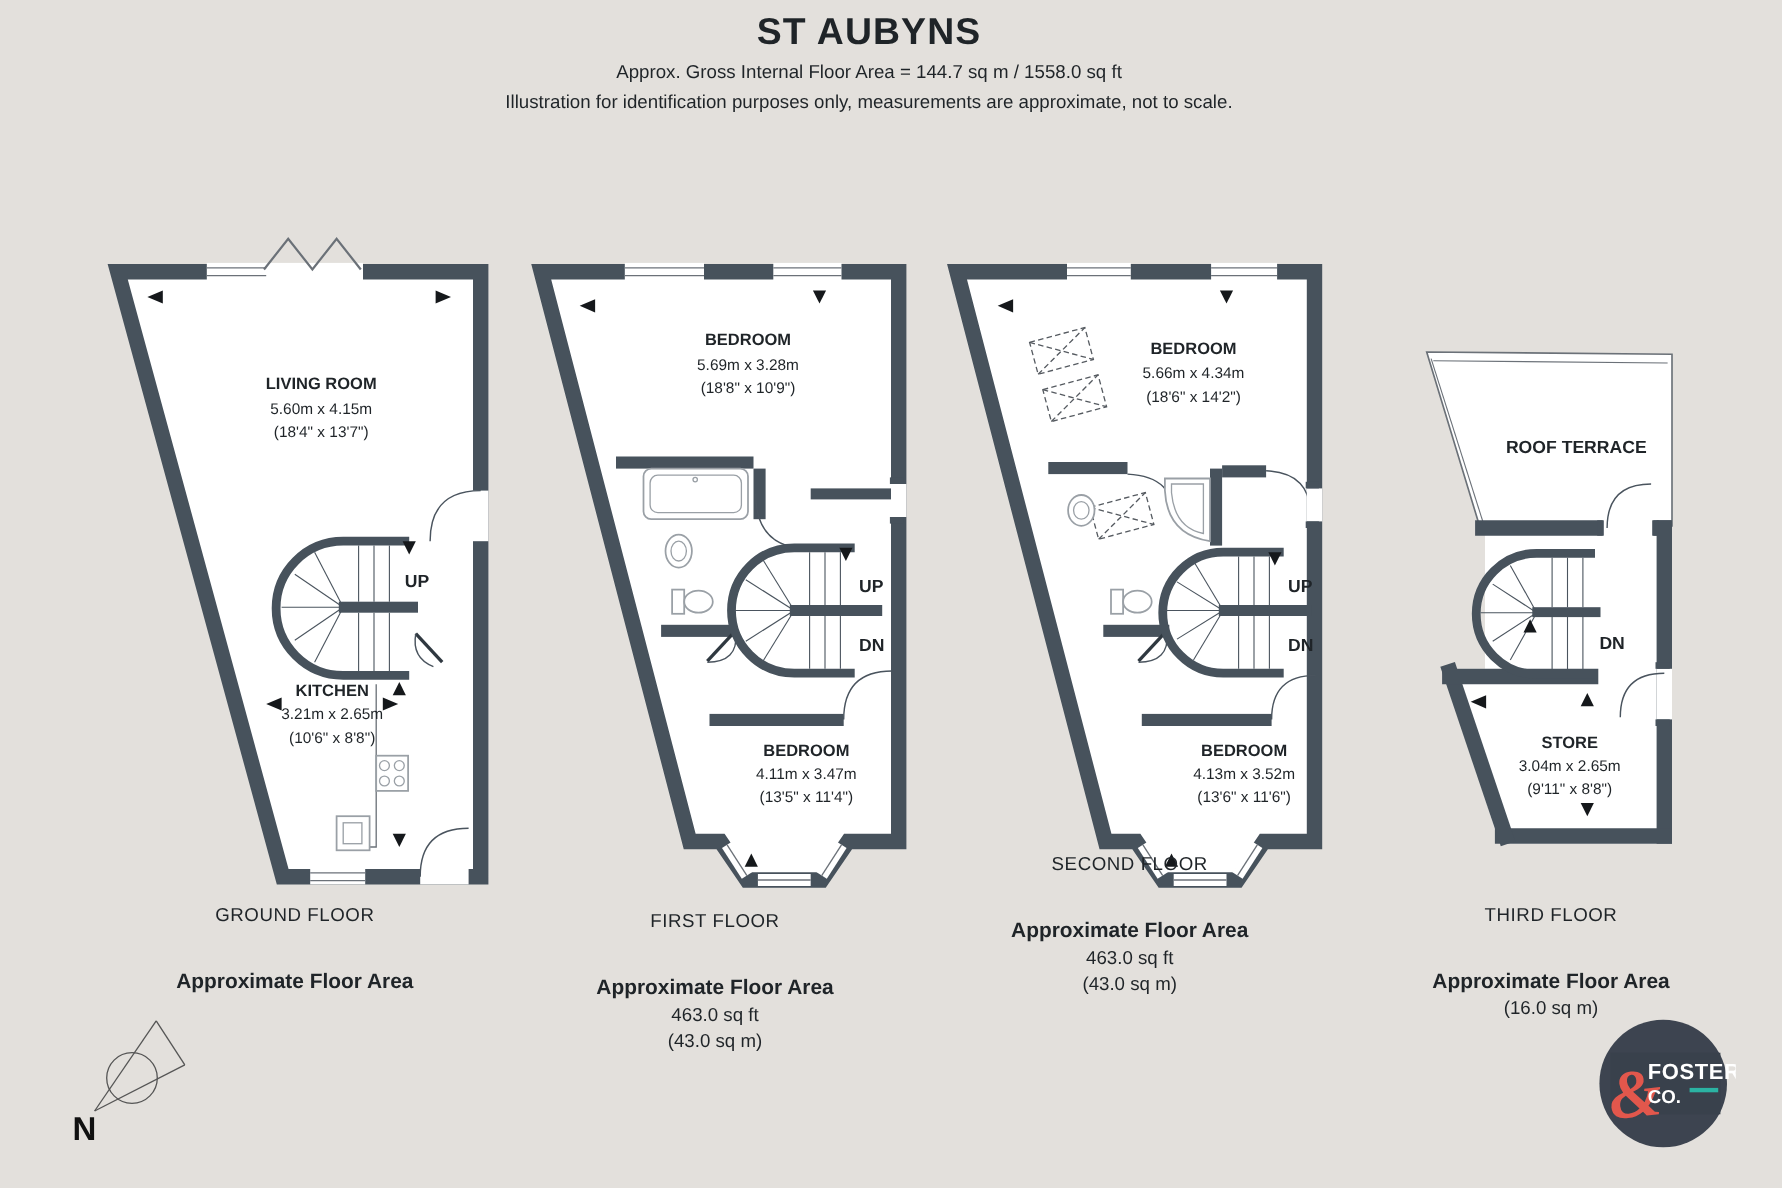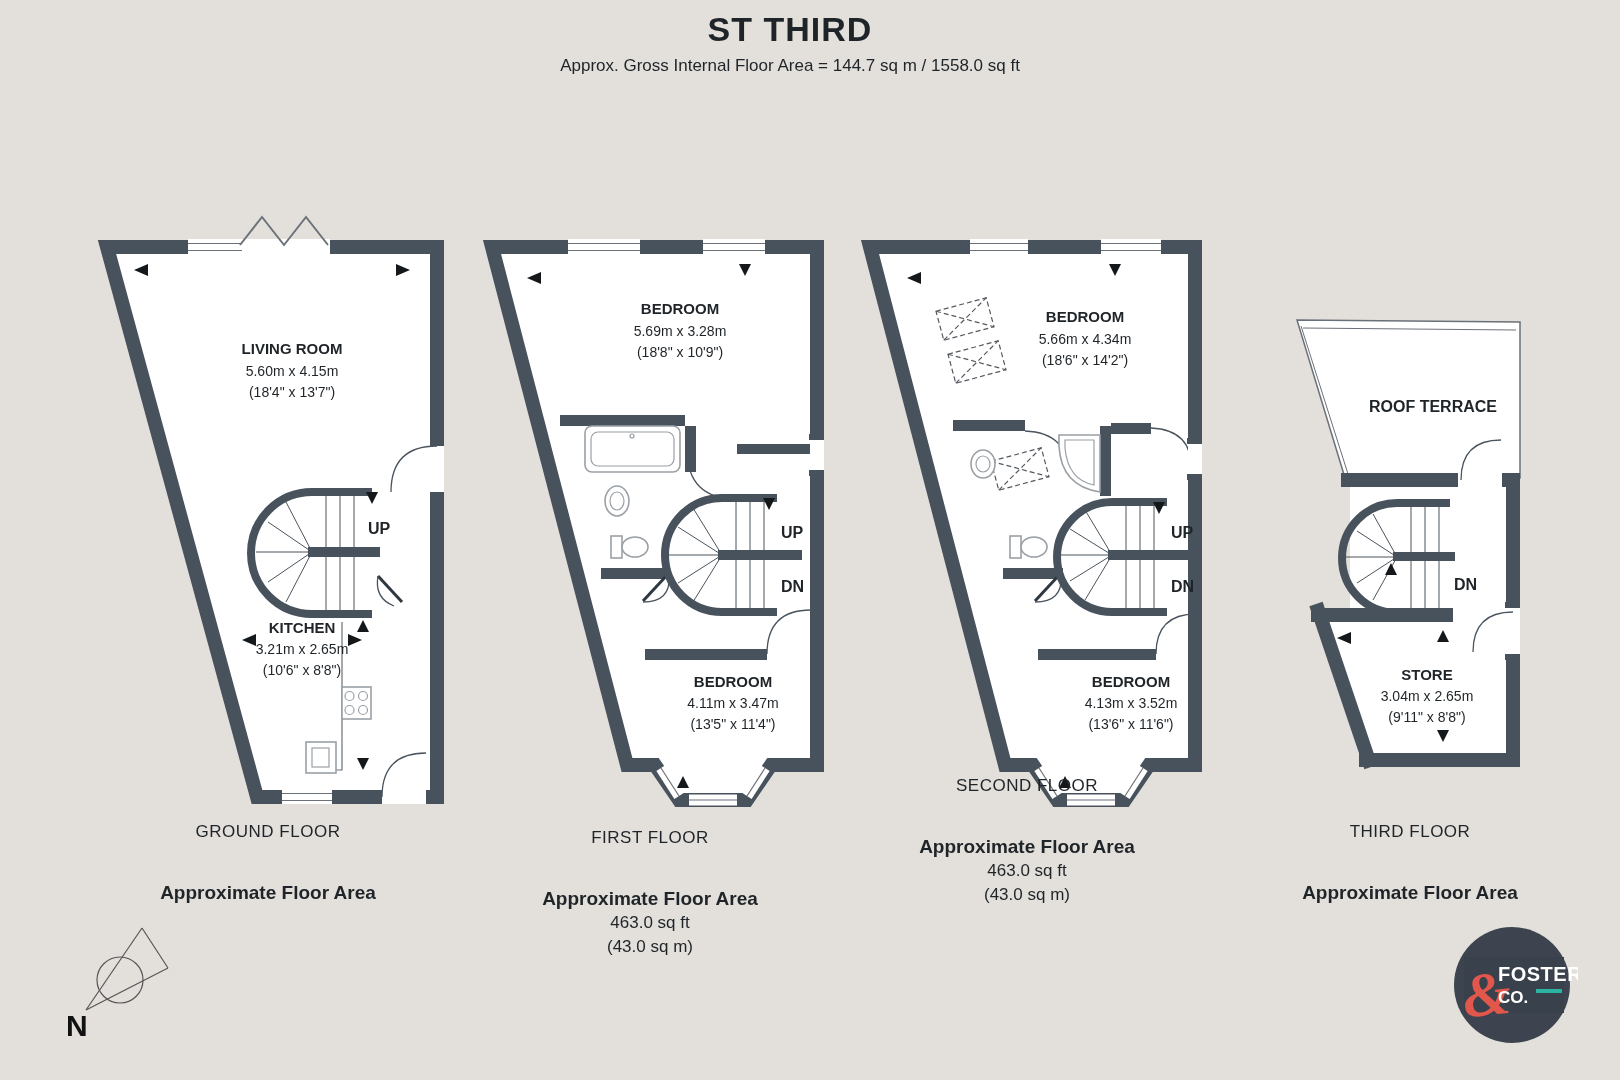--- a/index.html
+++ b/index.html
@@ -33,22 +33,23 @@
   text.stair{font:bold 16px "Liberation Sans",sans-serif;fill:#1f2428;}
   text.terr{font:bold 16px "Liberation Sans",sans-serif;fill:#1f2428;text-anchor:middle;}
   .compass-line{stroke:#555;stroke-width:1.2;fill:none;}
   text.north{font:bold 30px "Liberation Sans",sans-serif;fill:#111;}
 </style>
 </head>
 <body>
 
 <div id="canvas">
 
-  <div class="hdr title">ST THIRD</div>
+  <div class="hdr title">ST AUBYNS</div>
   <div class="hdr sub1">Approx. Gross Internal Floor Area = 144.7 sq m / 1558.0 sq ft</div>
+  <div class="hdr sub2">Illustration for identification purposes only, measurements are approximate, not to scale.</div>
 
   <svg class="plan" style="left:90px;top:205px" width="360" height="625" viewBox="0 -25 360 625">
     <polygon class="shell" points="17,17 347,17 347,567 167,567"></polygon>
 
     <g>
       <rect class="wopen" x="98" y="9" width="56" height="16"></rect>
       <line class="winline" x1="98" y1="13.5" x2="154" y2="13.5"></line>
       <line class="winline" x1="98" y1="20.5" x2="154" y2="20.5"></line>
     </g>
     <rect class="wopen" x="152" y="9" width="88" height="16"></rect>
@@ -369,20 +370,21 @@
   </div>
   <div class="caption" style="left:857px;top:776px">
     <div class="floor-name">SECOND FLOOR</div>
     <div class="area-title">Approximate Floor Area</div>
     <div class="area-line">463.0 sq ft</div>
     <div class="area-line">(43.0 sq m)</div>
   </div>
   <div class="caption" style="left:1240px;top:822px">
     <div class="floor-name">THIRD FLOOR</div>
     <div class="area-title">Approximate Floor Area</div>
+    <div class="area-line">(16.0 sq m)</div>
   </div>
 
   <svg class="plan" style="left:38px;top:888px" width="150" height="160" viewBox="0 0 150 160">
     <circle class="compass-line" cx="82" cy="92" r="23"></circle>
     <line class="compass-line" x1="104" y1="40" x2="48" y2="122"></line>
     <line class="compass-line" x1="48" y1="122" x2="130" y2="80"></line>
     <line class="compass-line" x1="130" y1="80" x2="104" y2="40"></line>
     <text class="north" x="28" y="148">N</text>
   </svg>
 

